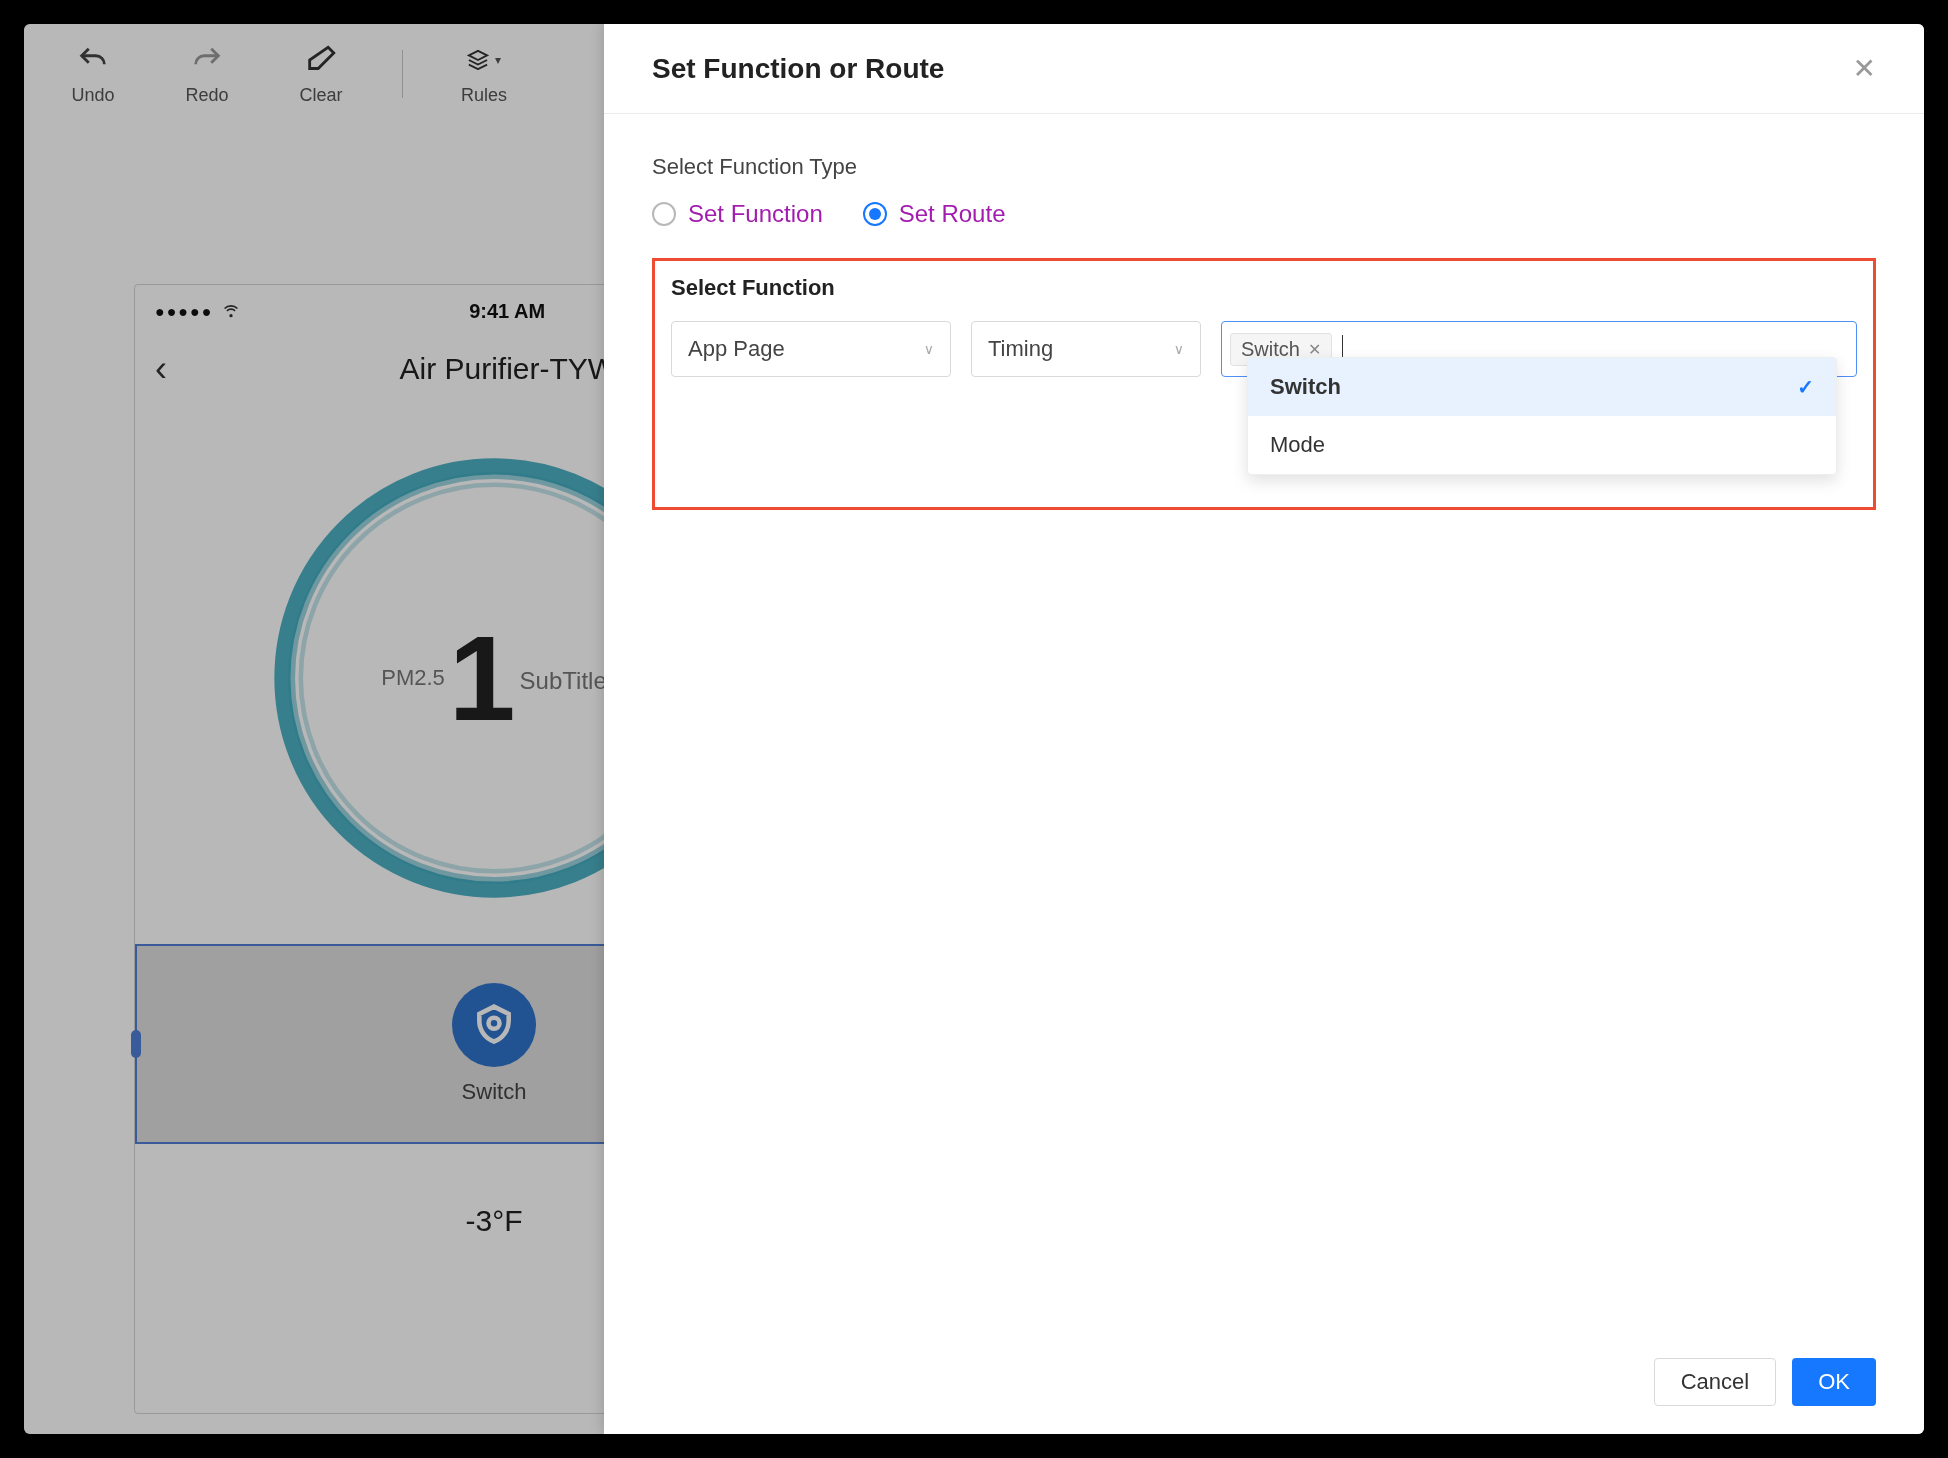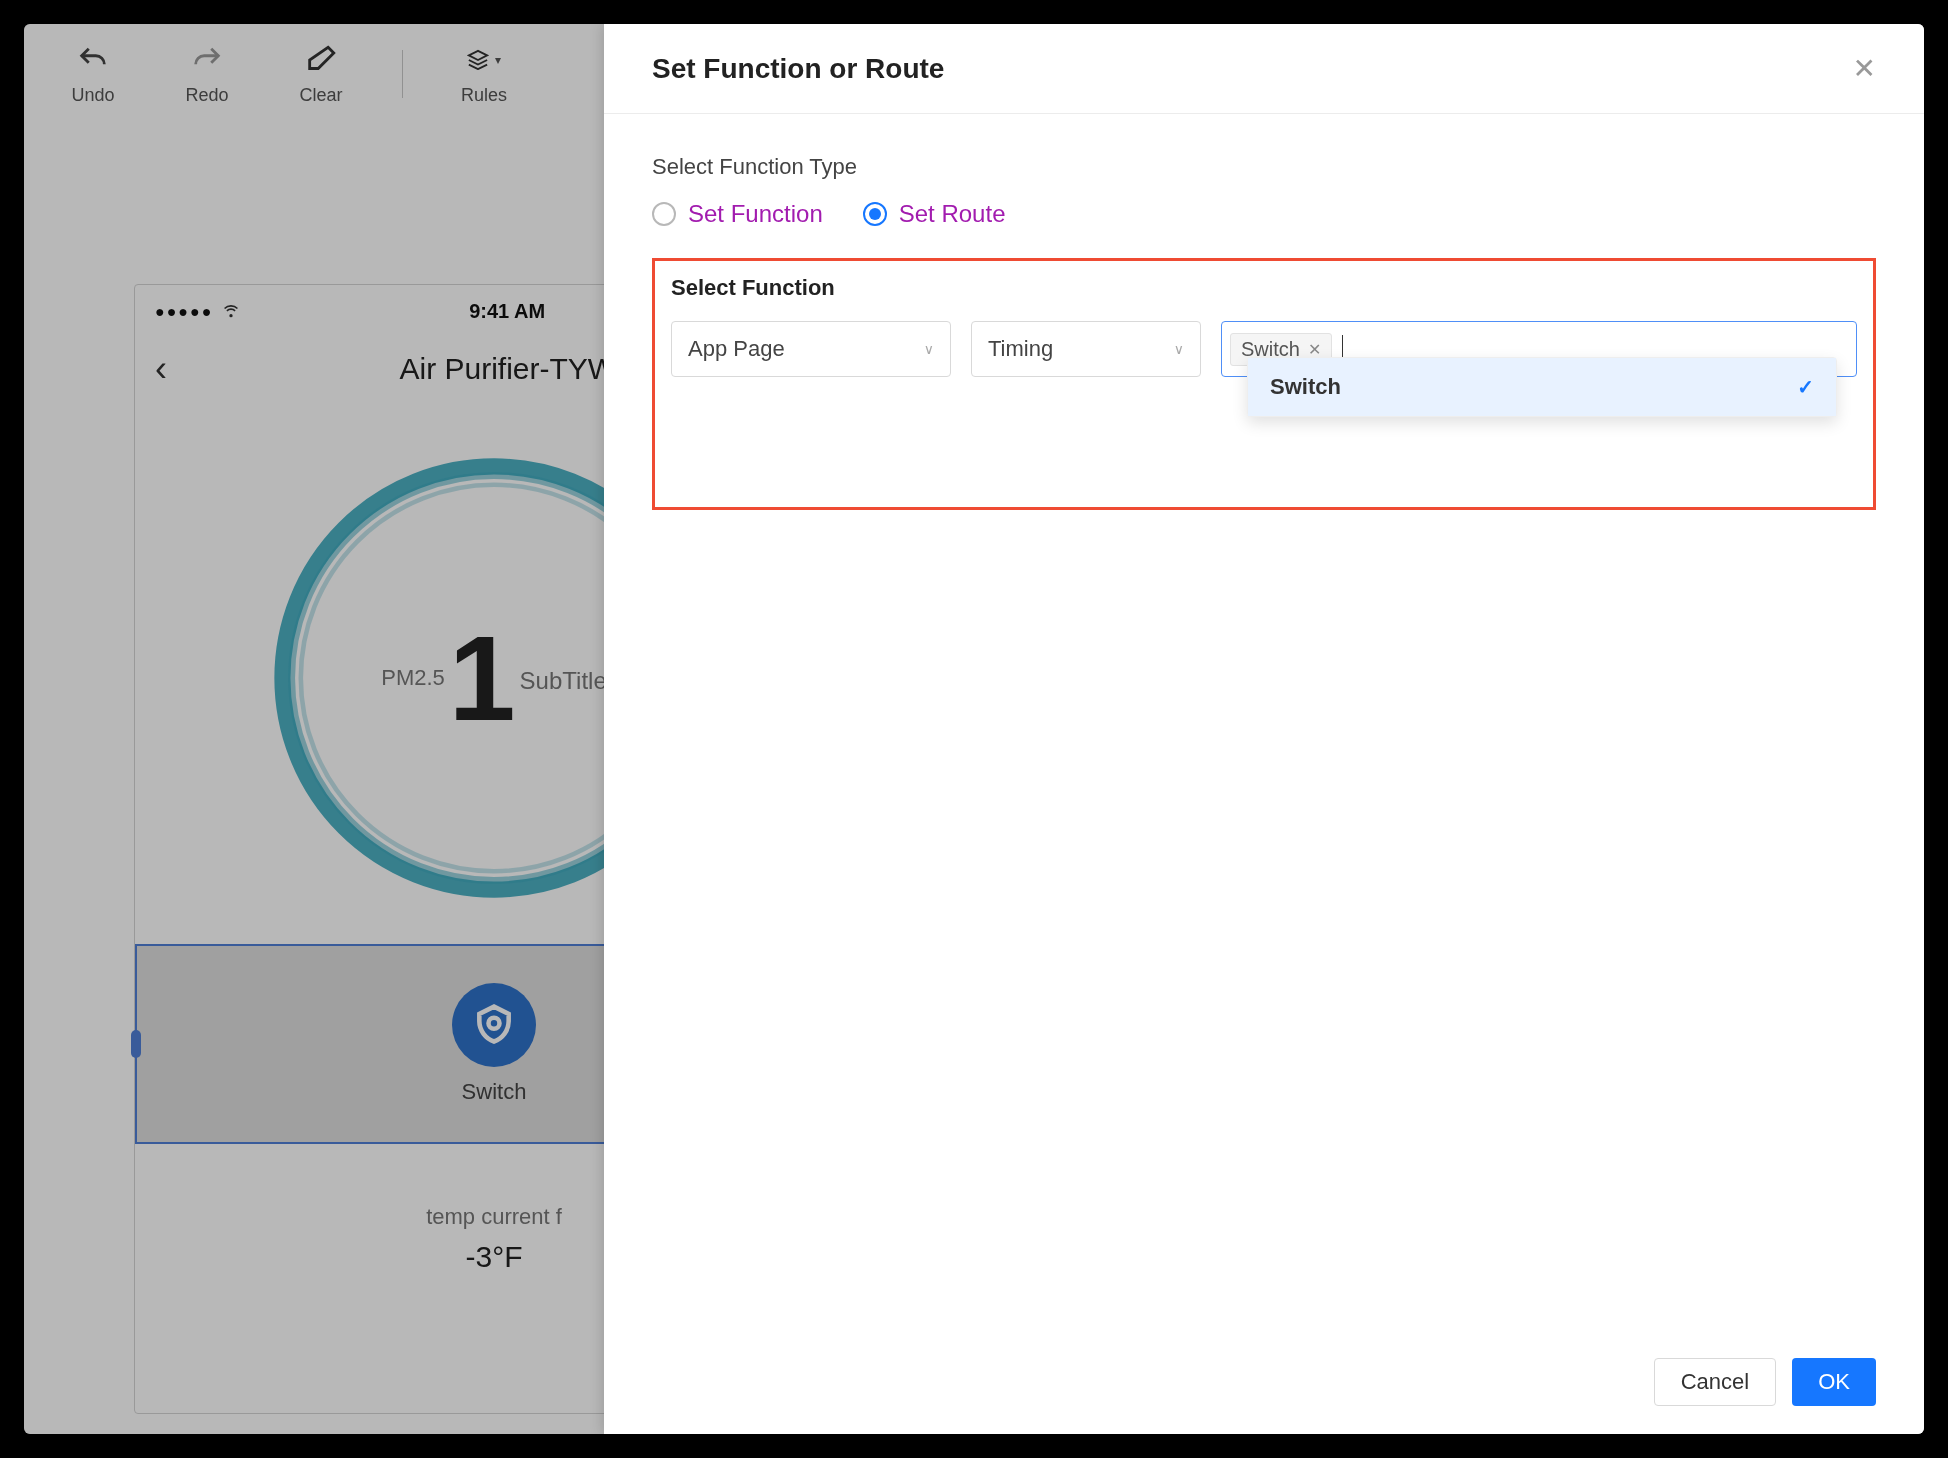--- a/index.html
+++ b/index.html
@@ -164,21 +164,20 @@
       <span class="switch-icon">
         <svg viewBox="0 0 24 24" fill="none" stroke="#fff" stroke-width="2.5">
             <path d="M12 2l8 4v4c0 5-3.5 9.5-8 11-4.5-1.5-8-6-8-11V6l8-4z"></path>
             <circle cx="12" cy="11" r="3" fill="none"></circle>
           </svg>
       </span>
       <span class="switch-label">Switch</span>
     </div>
 
     <div class="temp-block">
-      <div class="temp-label">temp current f</div>
       <div class="temp-value">-3°F</div>
     </div>
   </div>
 
   <div class="bg-dimmer"></div>
 
   <div class="modal">
     <div class="modal-header">
       <span class="modal-title">Set Function or Route</span>
       <span class="close-x">✕</span>
@@ -218,20 +217,23 @@
             </span>
             <span class="tag-cursor"></span>
           </div>
         </div>
 
         <div class="dropdown-pop">
           <div class="dd-item selected">
             <span>Switch</span>
             <span class="dd-check">✓</span>
           </div>
+          <div class="dd-item">
+            <span>Mode</span>
+          </div>
         </div>
       </div>
     </div>
     <div class="modal-footer">
       <div class="btn btn-cancel">
         <span>Cancel</span>
       </div>
       <div class="btn btn-ok">
         <span>OK</span>
       </div>

